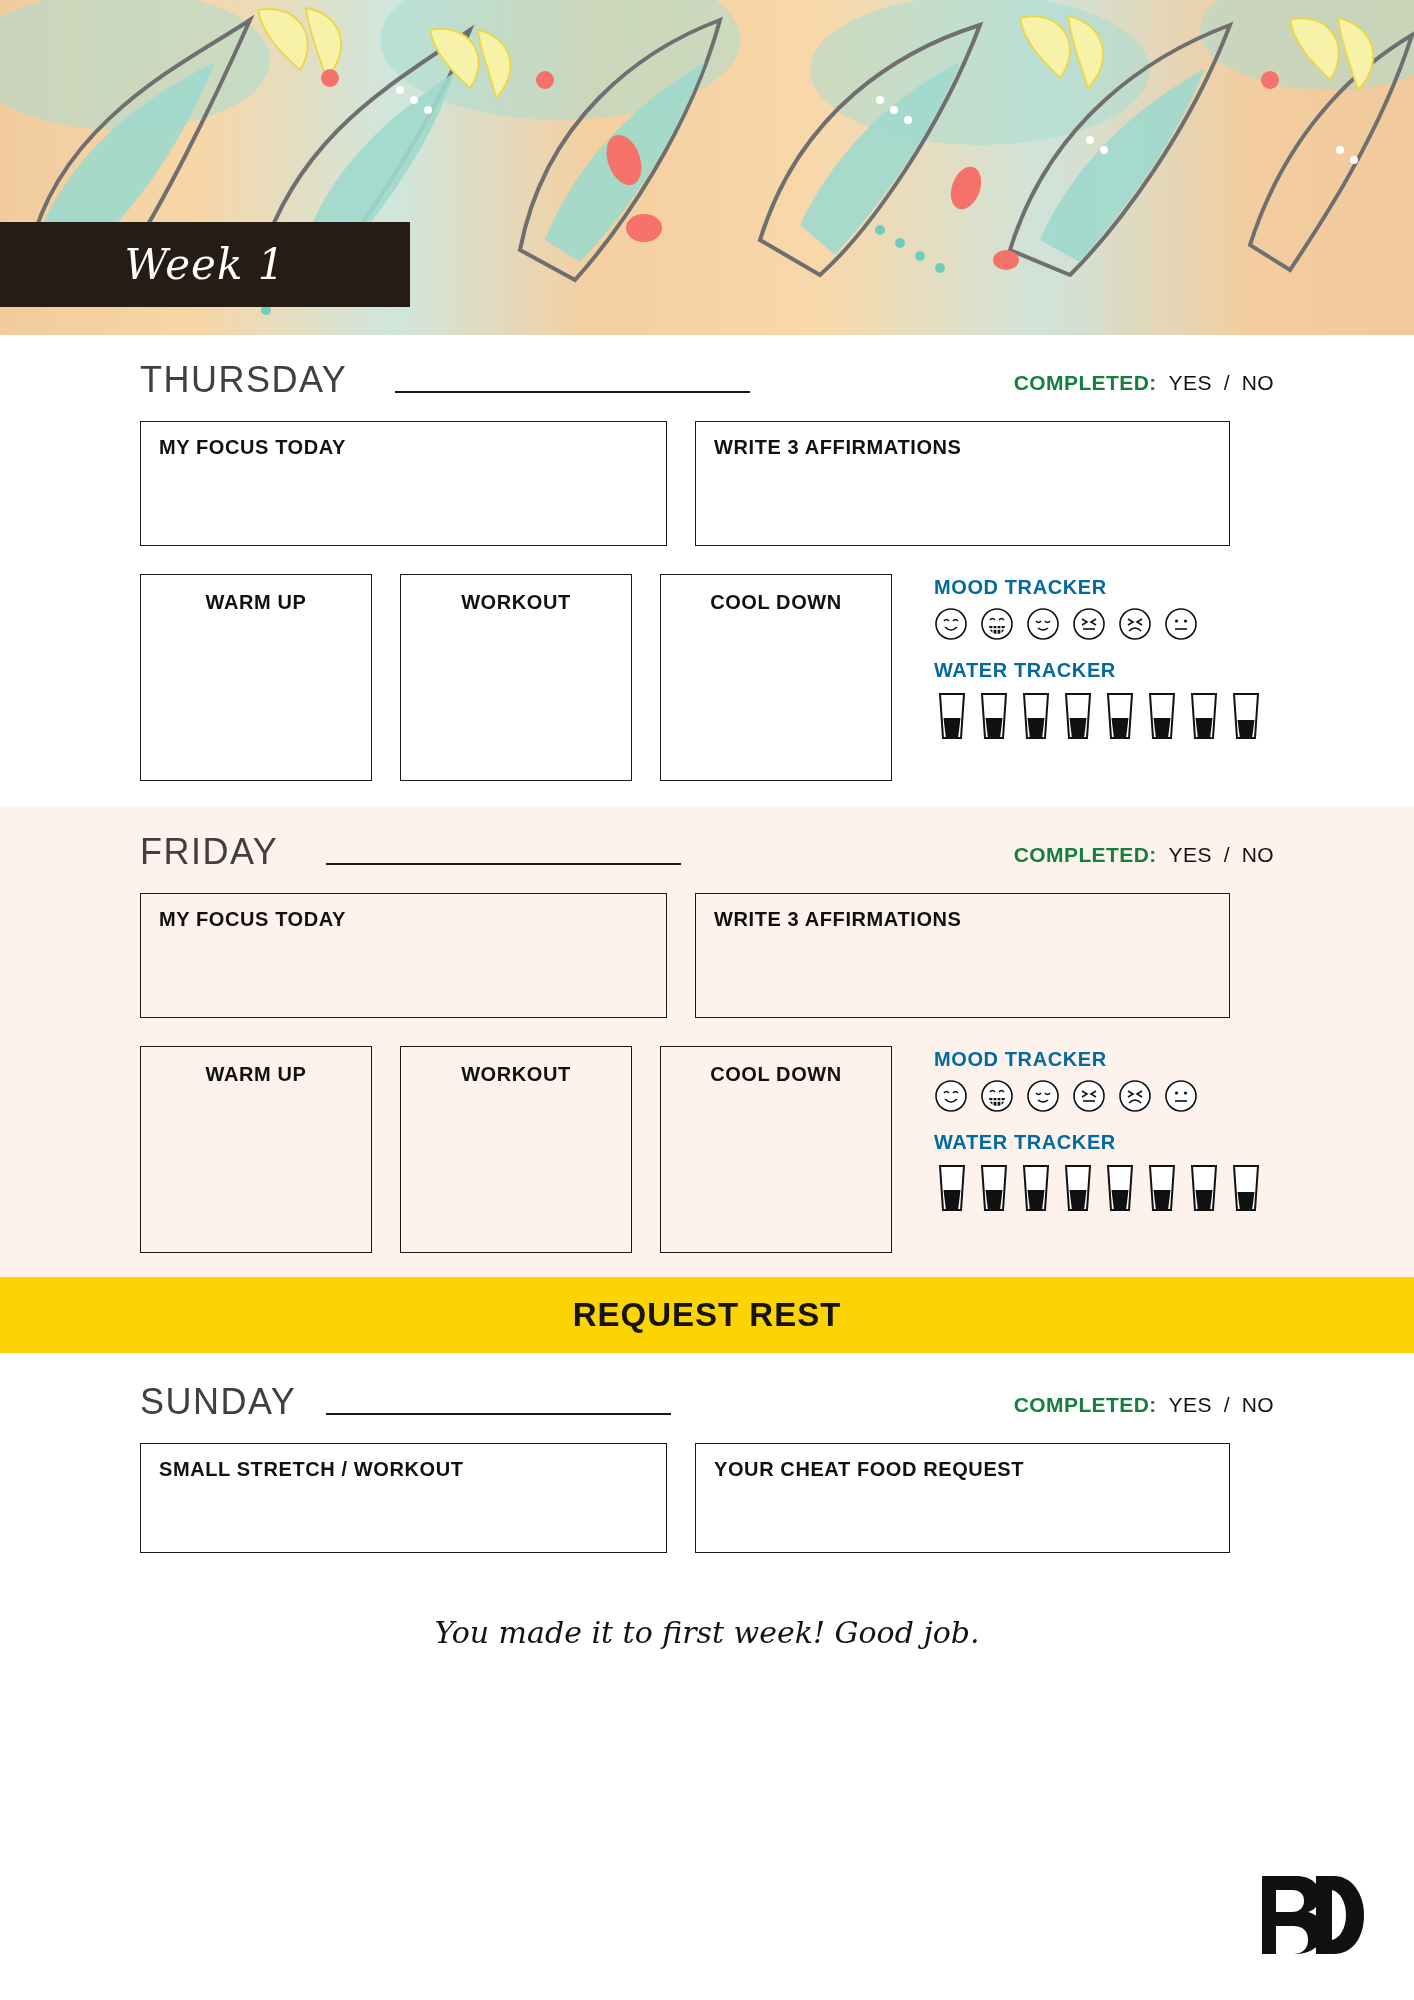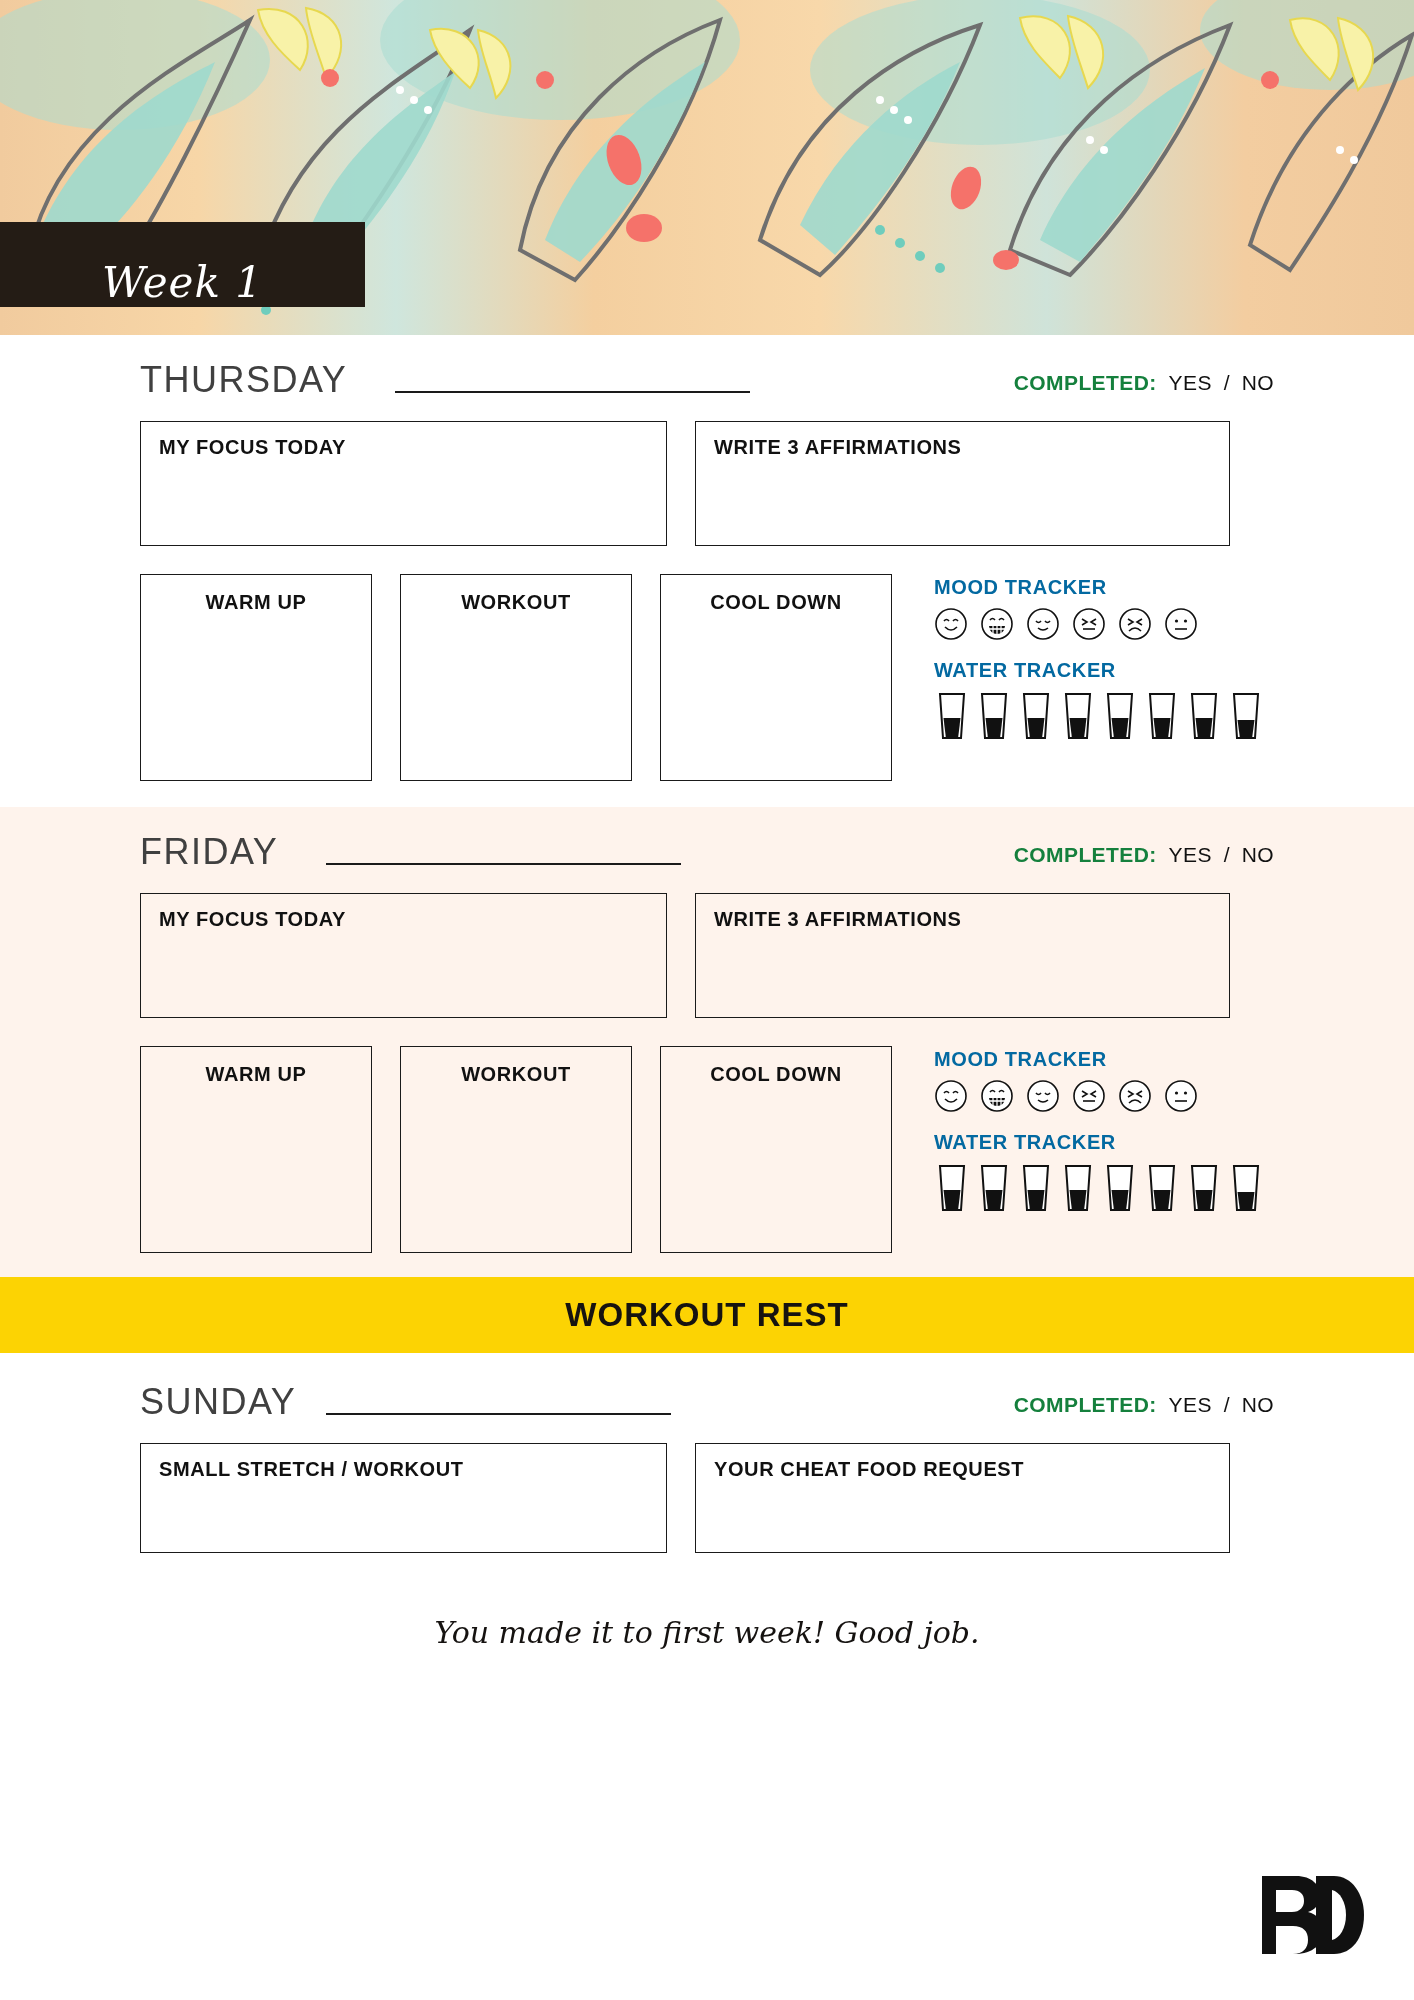--- a/index.html
+++ b/index.html
@@ -20,25 +20,25 @@
     height: 335px;
     overflow: hidden;
     background: linear-gradient(100deg,#f3cfa3 0%, #f6d3a4 18%, #cfe6dc 34%, #f5d0a0 52%, #f7d6a8 70%, #cfe3d8 84%, #f3cda0 100%);
   }
   .header svg { position:absolute; top:0; left:0; width:100%; height:100%; }
 
   .week-tab {
     position: absolute;
     left: 0;
     top: 222px;
-    width: 365px;
+    width: 410px;
     height: 85px;
     background: #241c15;
     display: flex;
-    align-items: flex-end;
+    align-items: center;
     justify-content: center;
     z-index: 5;
   }
   .week-tab span {
     color: #ffffff;
     font-family: "DejaVu Serif", serif;
     font-style: italic;
     font-size: 42px;
     letter-spacing: 1px;
   }
@@ -480,21 +480,21 @@
         <svg width="36" height="52" viewBox="0 0 36 52">
             <path d="M6 4 h24 l-3 44 h-18 Z" fill="#fff" stroke="#111" stroke-width="2"></path>
             <path d="M9.5 30 h17 l-2.4 18 h-12.2 Z" fill="#111"></path>
           </svg>
       </div>
     </div>
   </div>
 </div>
 
 <div class="saturday">
-  <span>WORKOUT REST</span>
+  <span>REQUEST REST</span>
 </div>
 
 <div class="day-section sunday">
   <div class="day-head">
     <div class="day-title">SUNDAY</div>
     <div class="name-line"></div>
     <div class="completed">
       <span class="lbl">COMPLETED:</span>
       <span class="yes">YES</span>
       <span class="sep">/</span>

